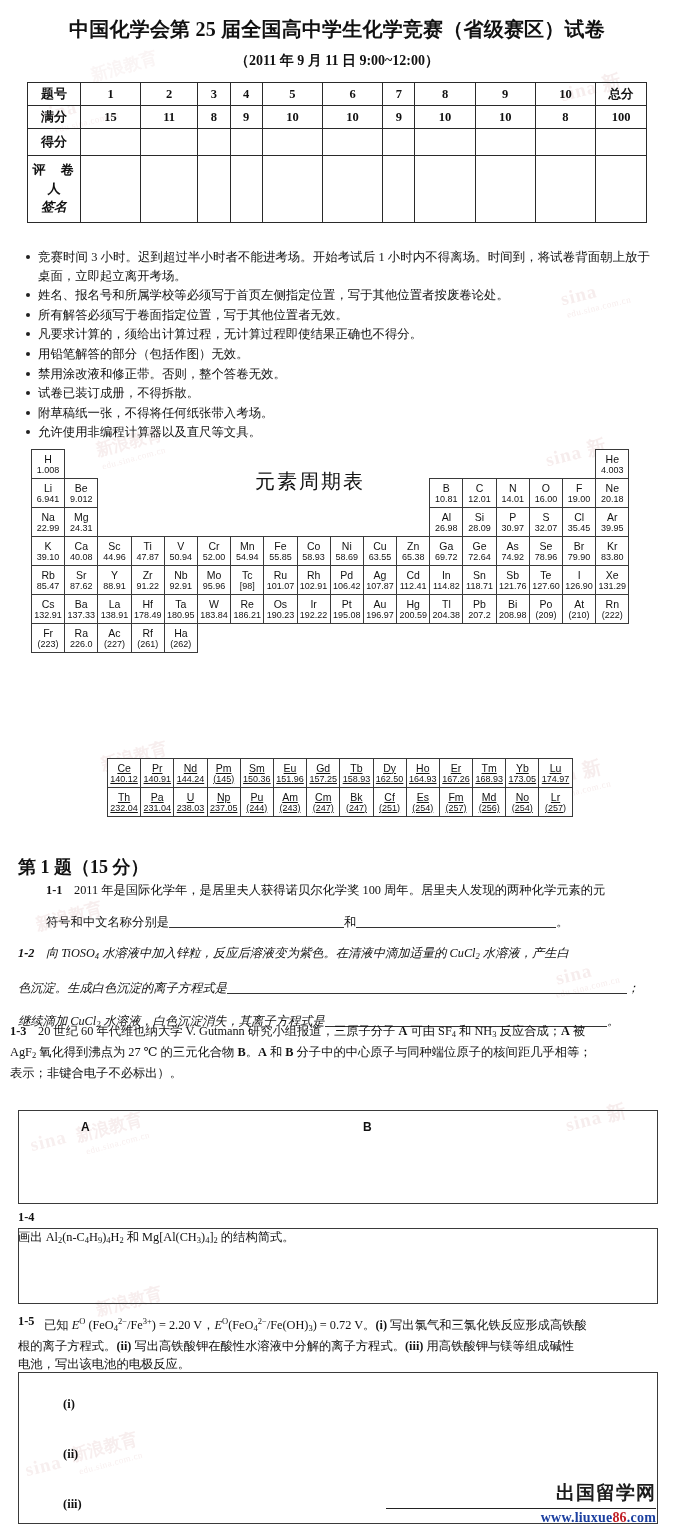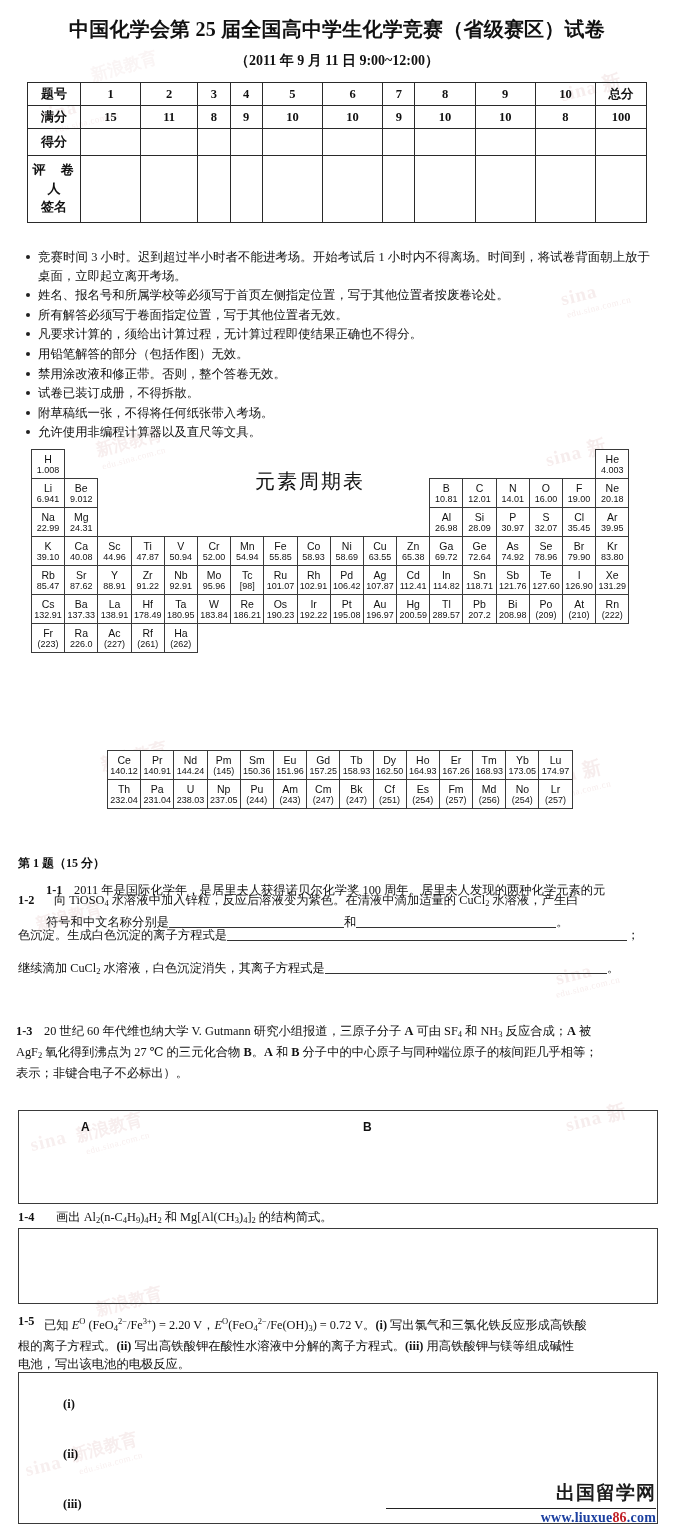--- a/index.html
+++ b/index.html
@@ -44,21 +44,21 @@
     height:22px;padding:0;
     font-family:"Liberation Serif","DejaVu Serif",serif;
   }
   .score-table td.lbl{width:52px;font-size:13px;}
   .score-table td.tot{width:50px;}
   .row-defen td{height:26px;}
   .row-sign td{height:66px;}
   .sign-cell{line-height:1.45;font-size:13px;font-weight:bold;}
   .sign-cell .l1{letter-spacing:6px;padding-left:4px;display:block;}
   .sign-cell .l2{display:block;}
-  .sign-cell .l3{display:block;}
+  .sign-cell .l3{display:block;font-style:italic;}
 
   
   .notes{
     position:absolute;left:26px;top:248px;width:624px;z-index:3;
     font-size:12.4px;line-height:18.6px;
   }
   .note{position:relative;padding-left:12px;margin-bottom:1px;text-align:justify;}
   .note .dot{
     position:absolute;left:0;top:7px;width:4px;height:4px;border-radius:50%;
     background:#222;
@@ -77,26 +77,26 @@
   .pt-cell{
     width:34.2px;height:30px;box-sizing:border-box;
     border:1px solid #3a3a3a;margin-left:-1px;margin-top:-1px;
     display:flex;flex-direction:column;align-items:center;justify-content:center;
     background:#fff;
     font-family:"Liberation Sans","DejaVu Sans",sans-serif;
   }
   .pt-cell.empty{border:none;background:transparent;}
   .pt-sym{font-size:10.5px;line-height:12px;}
   .pt-mass{font-size:9px;line-height:11px;}
-  .pt-fblock{position:absolute;left:108px;top:301px;}
+  .pt-fblock{position:absolute;left:108px;top:309px;text-decoration:underline;}
 
   
   .q{position:absolute;z-index:3;font-size:12.3px;line-height:20px;}
   .qhead{
-    position:absolute;left:18px;top:855px;font-size:12px;font-weight:bold;z-index:3;
+    position:absolute;left:18px;top:855px;font-size:18px;font-weight:bold;z-index:3;
   }
   .qnum{font-weight:bold;display:inline-block;}
   .blank{
     display:inline-block;border-bottom:1px solid #333;height:13px;vertical-align:-2px;
   }
   sub{font-size:8.5px;vertical-align:-2px;}
   sup{font-size:8.5px;vertical-align:5px;}
 
   .ansbox{
     position:absolute;border:1px solid #3a3a3a;background:transparent;z-index:3;
@@ -603,21 +603,21 @@
           <div class="pt-cell">
             <span class="pt-sym">Au</span>
             <span class="pt-mass">196.97</span>
           </div>
           <div class="pt-cell">
             <span class="pt-sym">Hg</span>
             <span class="pt-mass">200.59</span>
           </div>
           <div class="pt-cell">
             <span class="pt-sym">Tl</span>
-            <span class="pt-mass">289.57</span>
+            <span class="pt-mass">204.38</span>
           </div>
           <div class="pt-cell">
             <span class="pt-sym">Pb</span>
             <span class="pt-mass">207.2</span>
           </div>
           <div class="pt-cell">
             <span class="pt-sym">Bi</span>
             <span class="pt-mass">208.98</span>
           </div>
           <div class="pt-cell">
@@ -794,49 +794,49 @@
   <div class="q" style="left:18px;top:880px;width:640px;">
     <div style="display:flex;">
       <span class="qnum" style="width:28px;flex:none;margin-left:28px;">1-1</span>
       <span style="flex:1;">2011 年是国际化学年，是居里夫人获得诺贝尔化学奖 100 周年。居里夫人发现的两种化学元素的元</span>
     </div>
     <div style="padding-left:28px;margin-top:12px;">
       <span>符号和中文名称分别是</span><span class="blank" style="width:175px;"></span><span>和</span><span class="blank" style="width:200px;"></span><span>。</span>
     </div>
   </div>
 
-  <div class="q" style="left:18px;top:890px;width:640px;">
+  <div class="q" style="left:18px;top:943px;width:640px;font-style:italic;">
     <div style="display:flex;">
       <span class="qnum" style="width:28px;flex:none;">1-2</span>
-      <span style="flex:1;margin-left:8px;"><span>向 TiOSO</span><sub>4</sub><span> 水溶液中加入锌粒，反应后溶液变为紫色。在清液中滴加适量的 CuCl</span><sub>2</sub><span> 水溶液，产生白</span></span>
+      <span style="flex:1;"><span>向 TiOSO</span><sub>4</sub><span> 水溶液中加入锌粒，反应后溶液变为紫色。在清液中滴加适量的 CuCl</span><sub>2</sub><span> 水溶液，产生白</span></span>
     </div>
     <div style="padding-left:0;margin-top:12px;">
       <span>色沉淀。生成白色沉淀的离子方程式是</span><span class="blank" style="width:400px;"></span><span>；</span>
     </div>
     <div style="padding-left:0;margin-top:13px;">
       <span>继续滴加 CuCl</span><sub>2</sub><span> 水溶液，白色沉淀消失，其离子方程式是</span><span class="blank" style="width:282px;"></span><span>。</span>
     </div>
   </div>
 
-  <div class="q" style="left:16px;top:1022px;width:640px;line-height:18px;">
+  <div class="q" style="left:10px;top:1022px;width:640px;line-height:18px;">
     <div style="display:flex;">
       <span class="qnum" style="width:28px;flex:none;">1-3</span>
       <span style="flex:1;"><span>20 世纪 60 年代维也纳大学 V. Gutmann 研究小组报道，三原子分子 </span><b>A</b><span> 可由 SF</span><sub>4</sub><span> 和 NH</span><sub>3</sub><span> 反应合成；</span><b>A</b><span> 被</span></span>
     </div>
     <div><span>AgF</span><sub>2</sub><span> 氧化得到沸点为 27 ℃ 的三元化合物 </span><b>B</b><span>。</span><b>A</b><span> 和 </span><b>B</b><span> 分子中的中心原子与同种端位原子的核间距几乎相等；</span></div>
     <div><span>表示；非键合电子不必标出）。</span></div>
   </div>
 
   <div class="ansbox" style="left:18px;top:1110px;width:638px;height:92px;">
     <span class="ab-label" style="left:62px;top:9px;">A</span>
     <span class="ab-label" style="left:344px;top:9px;">B</span>
   </div>
 
   <div class="q" style="left:18px;top:1207px;width:640px;">
-    <div style="display:flex;">
+    <div style="display:flex;flex-direction:column;">
       <span class="qnum" style="width:38px;flex:none;">1-4</span>
       <span style="flex:1;"><span>画出 Al</span><sub>2</sub><span>(n-C</span><sub>4</sub><span>H</span><sub>9</sub><span>)</span><sub>4</sub><span>H</span><sub>2</sub><span> 和 Mg[Al(CH</span><sub>3</sub><span>)</span><sub>4</sub><span>]</span><sub>2</sub><span> 的结构简式。</span></span>
     </div>
   </div>
 
   <div class="ansbox" style="left:18px;top:1228px;width:638px;height:74px;"></div>
 
   <div class="q" style="left:18px;top:1312px;width:640px;line-height:18px;">
     <div style="display:flex;">
       <span class="qnum" style="width:26px;flex:none;">1-5</span>

